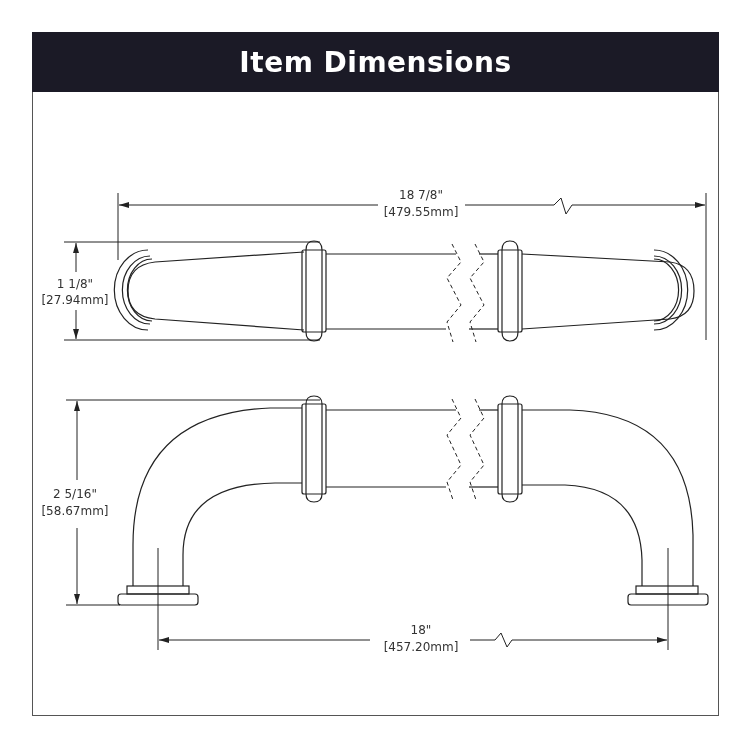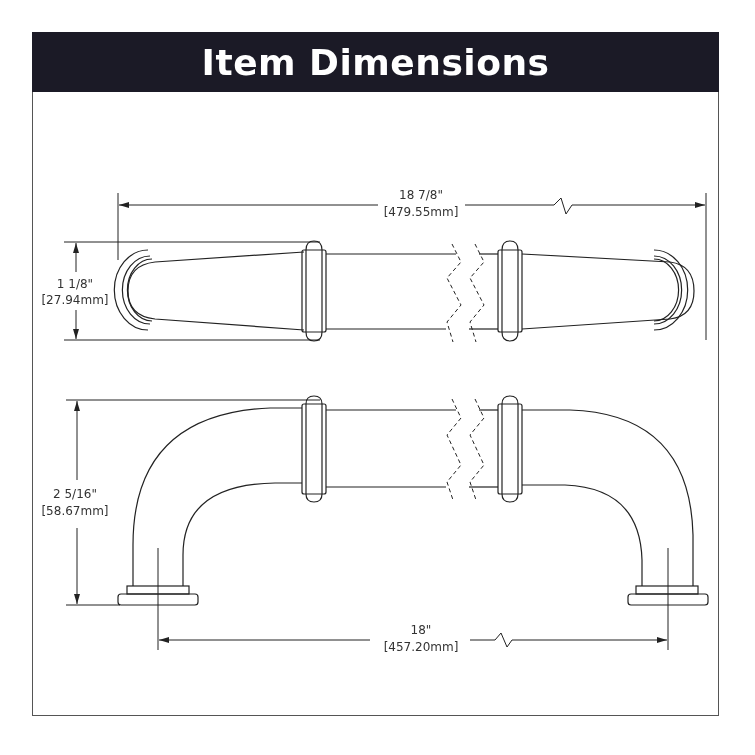--- a/index.html
+++ b/index.html
@@ -1,19 +1,19 @@
 <!DOCTYPE html>
 <html><head>
   <meta charset="utf-8">
   <style>
     html, body { margin: 0; padding: 0; background: #ffffff; }
     body { width: 755px; height: 755px; position: relative; overflow: hidden; font-family: "DejaVu Sans", sans-serif; }
     .frame { position: absolute; left: 32px; top: 32px; width: 687px; height: 684px; border: 1.5px solid #555; box-sizing: border-box; }
     .header { position: absolute; left: 32px; top: 32px; width: 687px; height: 60px; background: #1b1a26; display: flex; align-items: center; justify-content: center; }
-    .header-title { color: #ffffff; font-family: "DejaVu Sans", sans-serif; font-weight: bold; font-size: 36px; letter-spacing: 0.5px; }
+    .header-title { color: #ffffff; font-family: "DejaVu Sans", sans-serif; font-weight: bold; font-size: 28px; letter-spacing: 0.5px; }
     svg.drawing { position: absolute; left: 0; top: 0; }
     .dimtext { font-family: "DejaVu Sans", sans-serif; font-size: 12px; fill: #333; }
   </style>
 </head>
 <body>
 
 <div class="frame"></div>
 <div class="header">
   <span class="header-title">Item Dimensions</span>
 </div>

